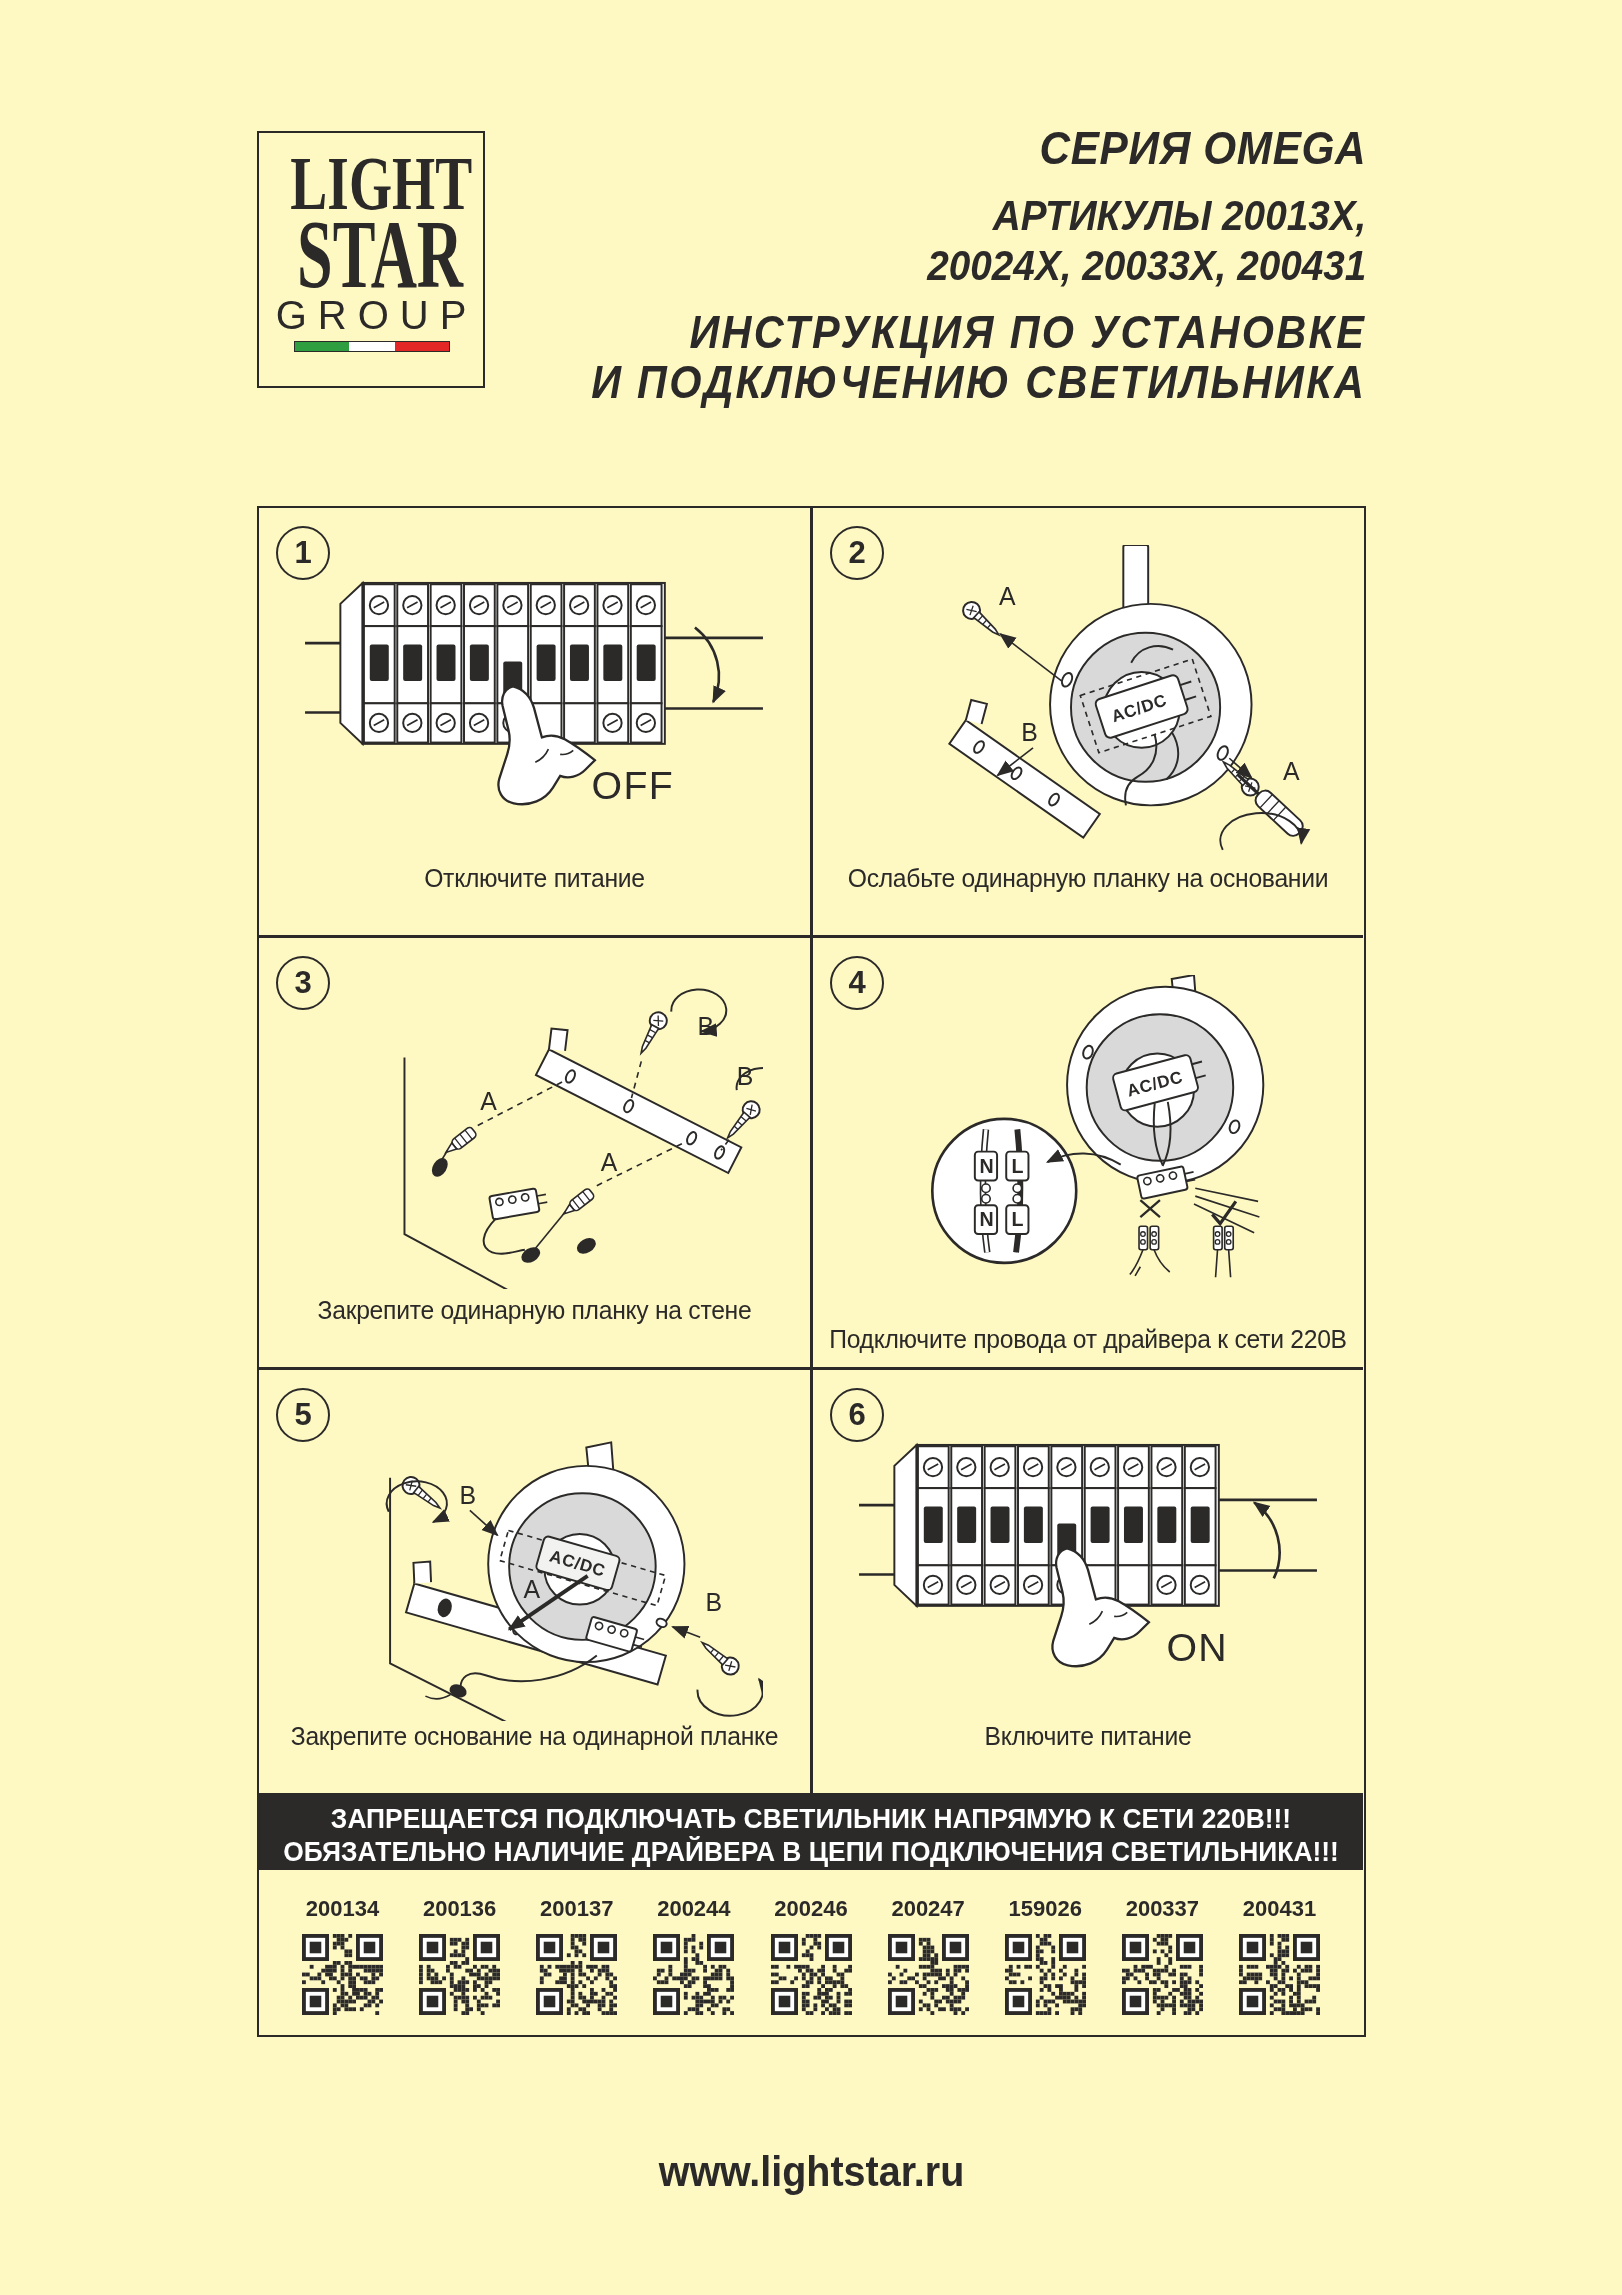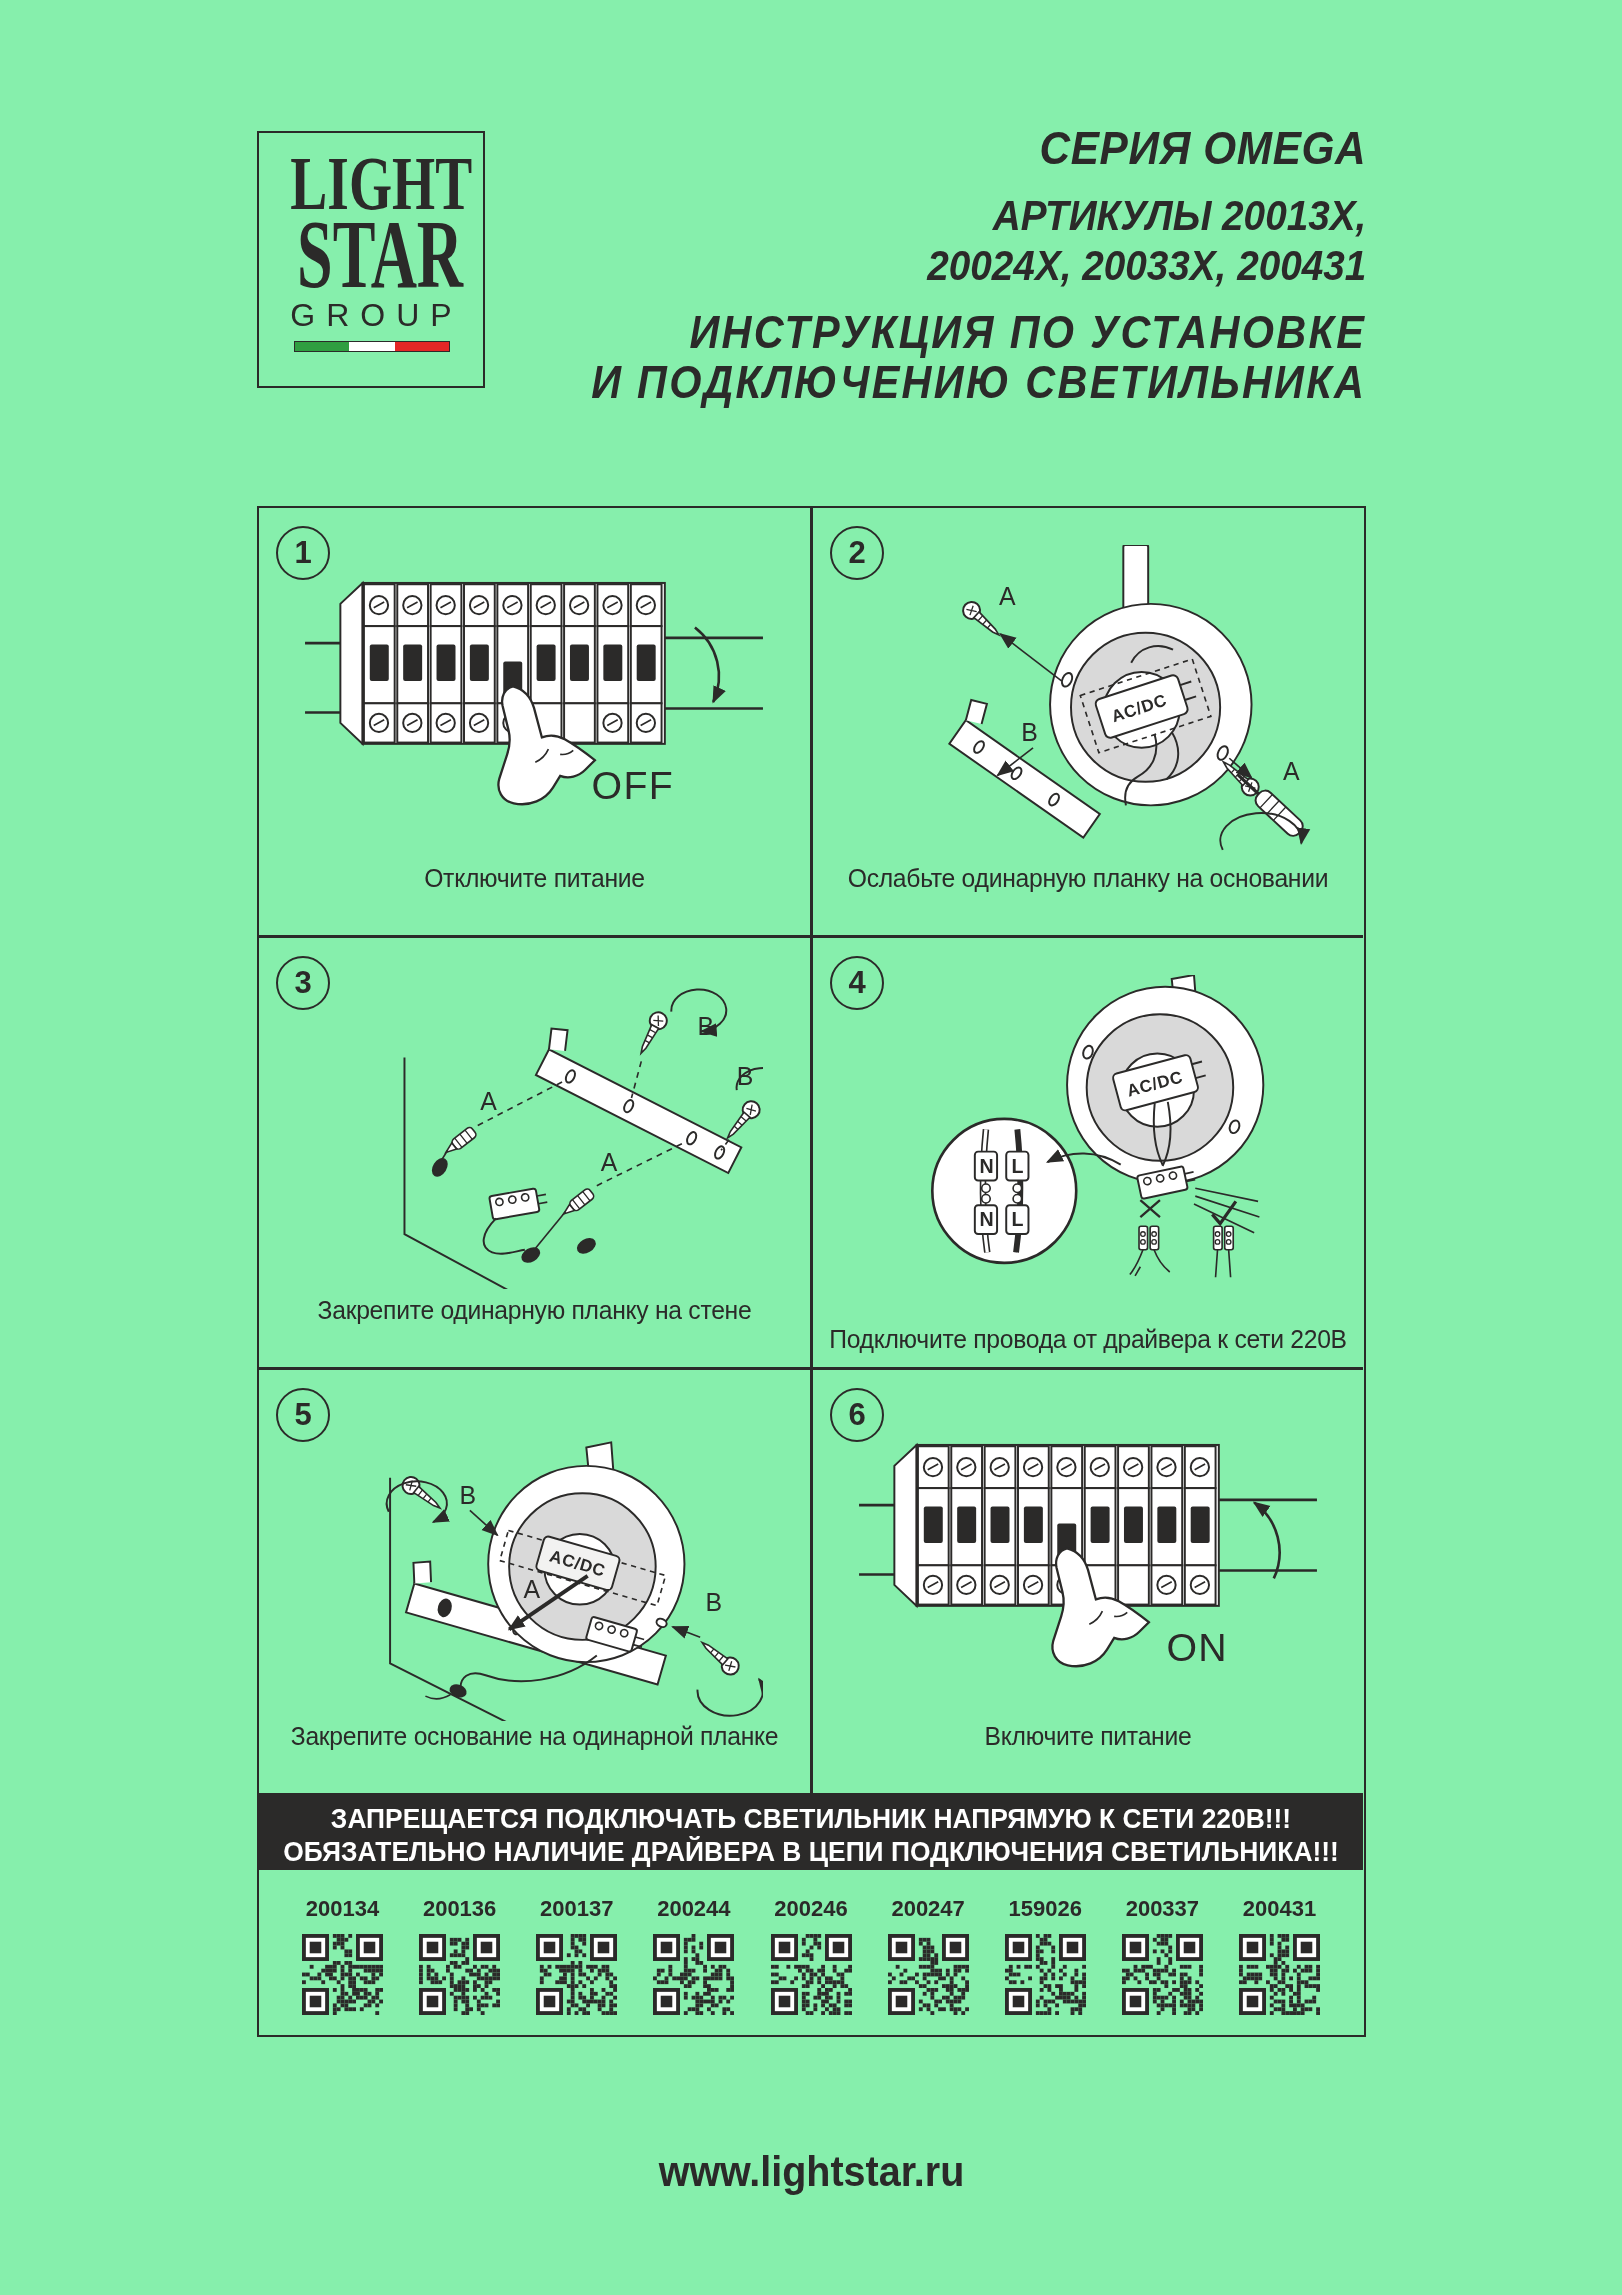--- a/index.html
+++ b/index.html
@@ -1,24 +1,24 @@
 <!DOCTYPE html>
 <html style="font-size:10.5px"><head>
 <meta charset="utf-8">
 <style>
   html,body{margin:0;padding:0;background:#888;}
-  .page{position:relative;width:1623px;height:2295px;background:#86efac;overflow:hidden;
+  .page{position:relative;width:1623px;height:2295px;background:#fef9c3;overflow:hidden;
         font-family:"Liberation Sans",sans-serif;color:#2b2a29;}
 
   
   .logo{position:absolute;left:257px;top:131px;width:228px;height:257px;border:2px solid #2b2a29;box-sizing:border-box;}
   .logo div{position:absolute;left:0;right:0;text-align:center;white-space:nowrap;}
   .logo-light{top:14.4px;font-family:"Liberation Serif",serif;font-weight:bold;font-size:77px;line-height:72px;transform:scaleX(.72);}
   .logo-star{top:77px;font-family:"Liberation Serif",serif;font-weight:bold;font-size:97px;line-height:90px;transform:scaleX(.66);}
-  .logo-group{top:164px;font-size:32px;line-height:37px;letter-spacing:11px;text-indent:11px;font-weight:400;}
+  .logo-group{top:164px;font-size:40px;line-height:37px;letter-spacing:11px;text-indent:11px;font-weight:400;}
   .logo-flag{top:208px;left:35px !important;right:auto !important;width:154px;height:9.2px;border:1.3px solid #2b2a29;display:flex;}
   .logo-flag span{height:100%;}
 
   
   .header{position:absolute;top:122px;right:257px;text-align:right;font-weight:bold;font-style:italic;}
   .header div{transform:scaleX(.9);transform-origin:100% 50%;white-space:nowrap;}
   .h-series{font-size:47px;line-height:52px;letter-spacing:0.7px;}
   .h-art{font-size:43px;line-height:50px;}
   .h-art1{margin-top:15.7px;}
   .h-instr{font-size:46px;line-height:50px;letter-spacing:2.6px;}

